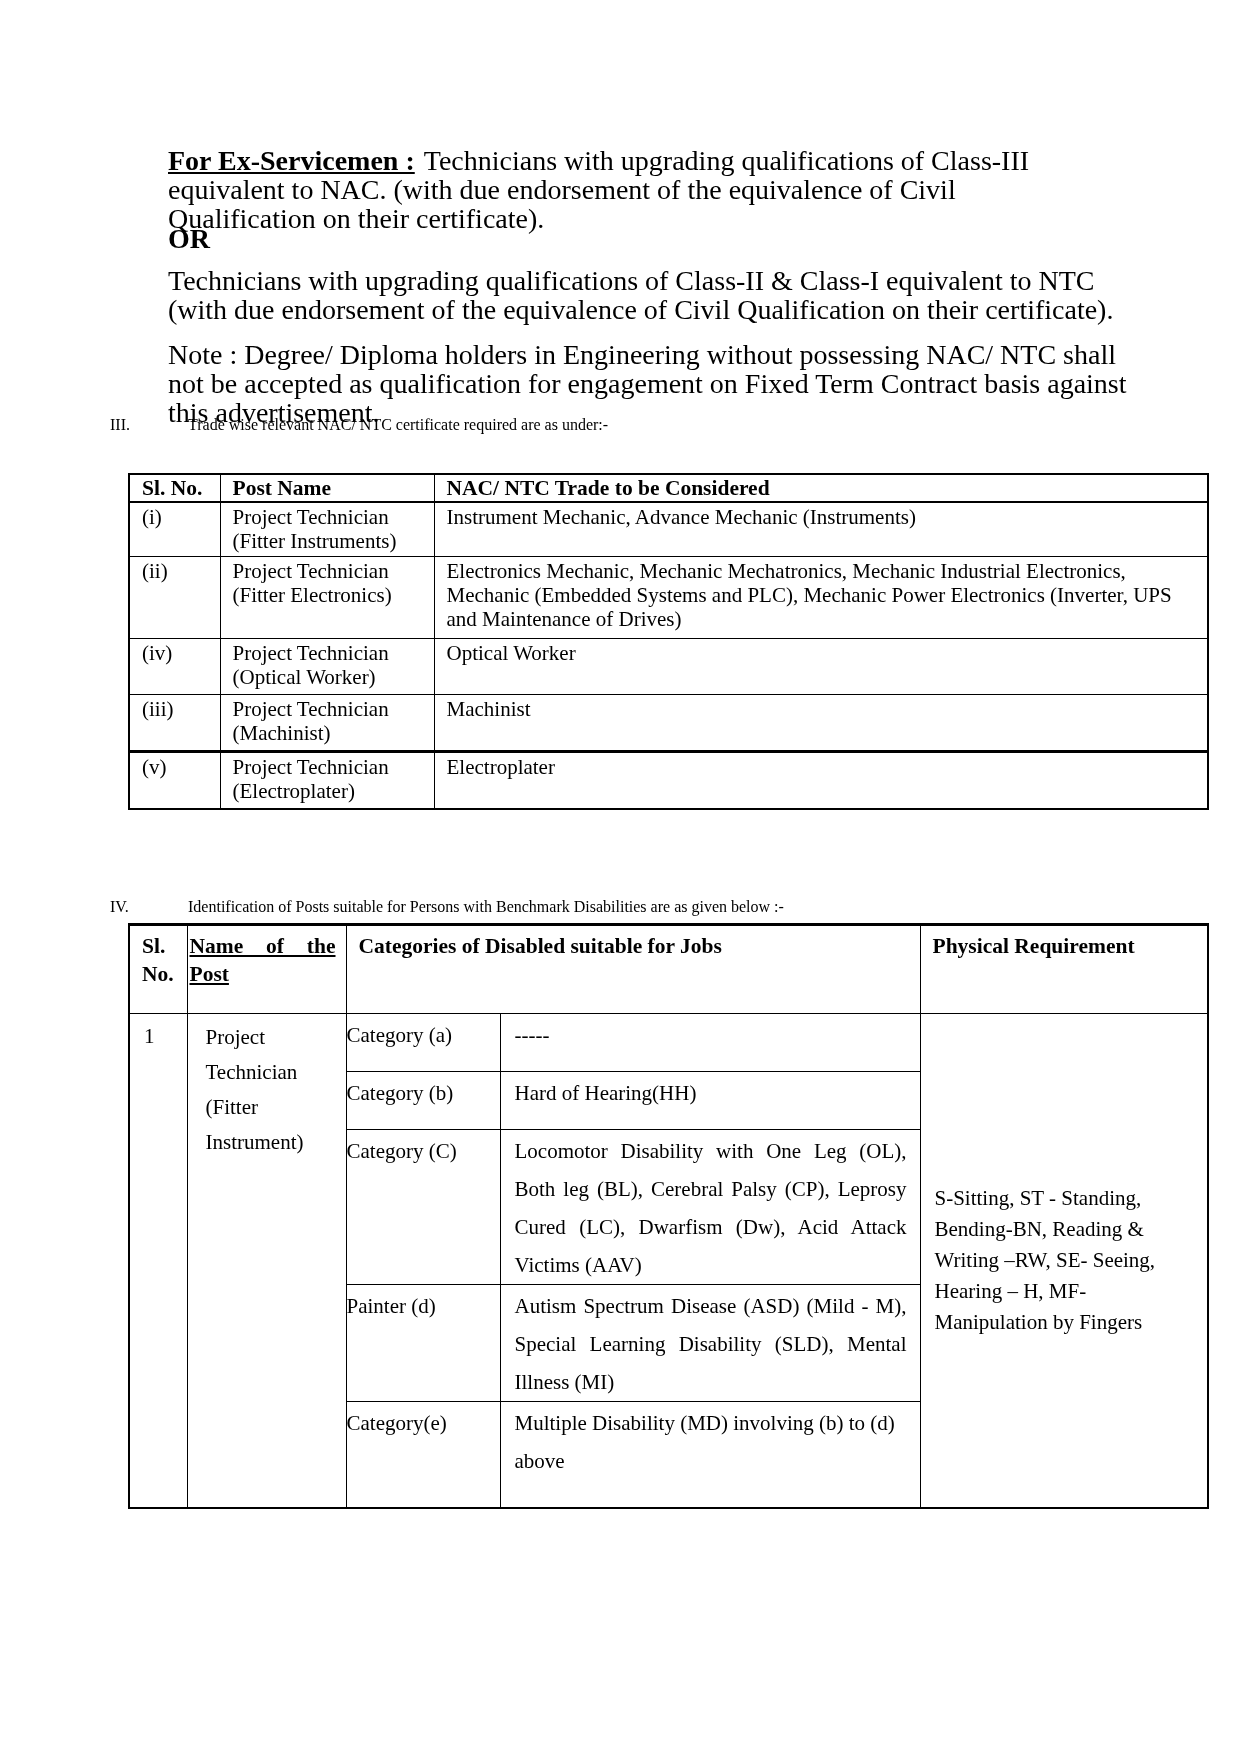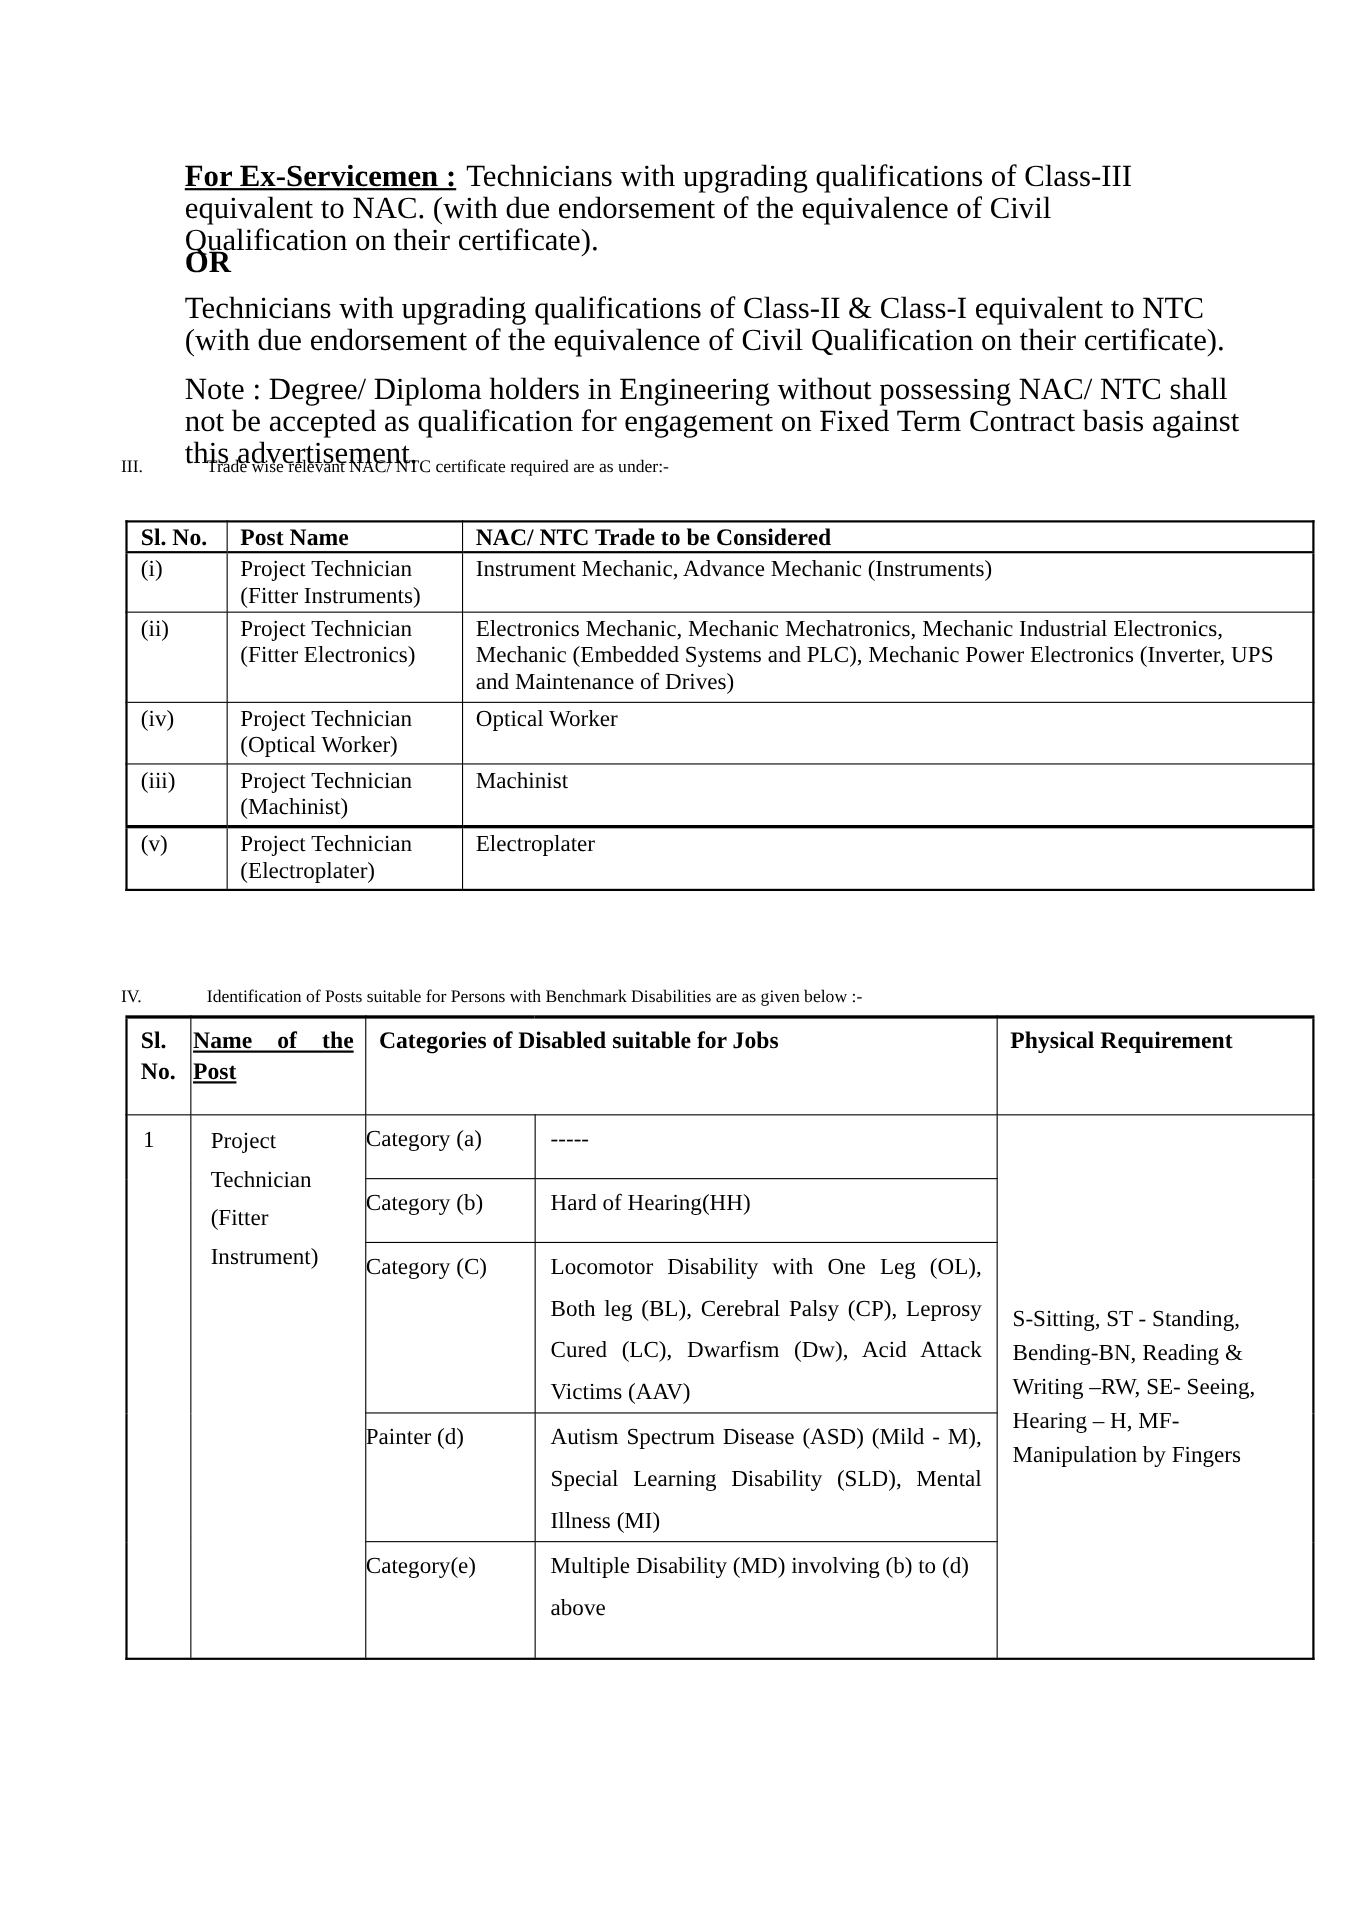--- a/index.html
+++ b/index.html
@@ -11,21 +11,21 @@
     -webkit-font-smoothing:antialiased;
   }
   .abs { position:absolute; }
   .para { font-size:28px; line-height:29px; }
   .lead-bold-underline { font-weight:bold; text-decoration:underline; margin-right:9px; }
   .lead-bold { font-weight:normal; }
   .or-block { font-size:28px; font-weight:bold; text-align:left; }
   .section { font-size:16px; line-height:29px; }
   .section .num { display:inline-block; width:78px; }
 
-  table { border-collapse:collapse; table-layout:fixed; }
+  table { border-collapse:collapse; table-layout:fixed;margin-left:14px; }
   .t1, .t2 { border:2px solid #000; }
   .t1 th, .t1 td, .t2 th, .t2 td { border:1px solid #000; overflow:hidden; }
 
   
   .t1 { width:1079px; }
   .t1 th {
     font-size:21.5px; font-weight:bold; text-align:left;
     line-height:25px; height:26px; padding:0 10px 0 12px;
     border-bottom-width:2px; vertical-align:middle;
   }

